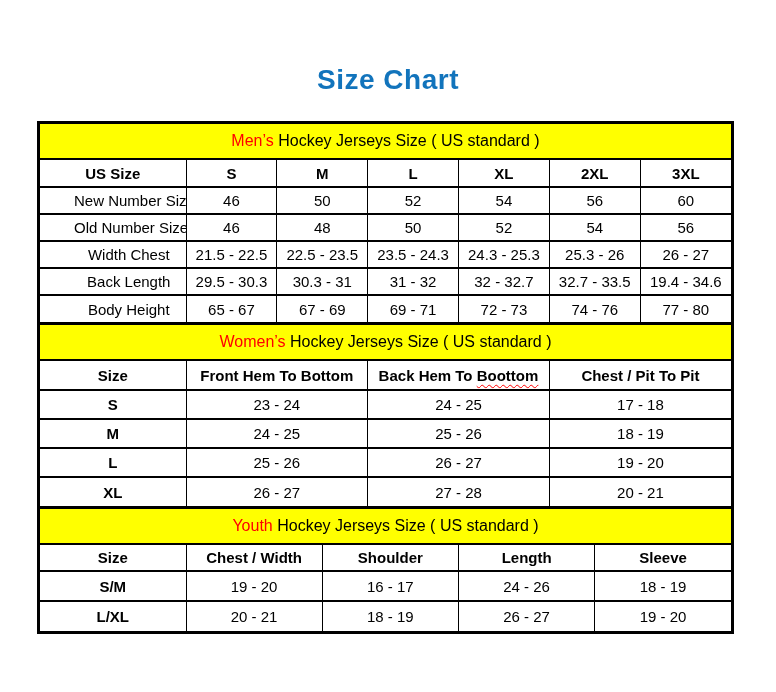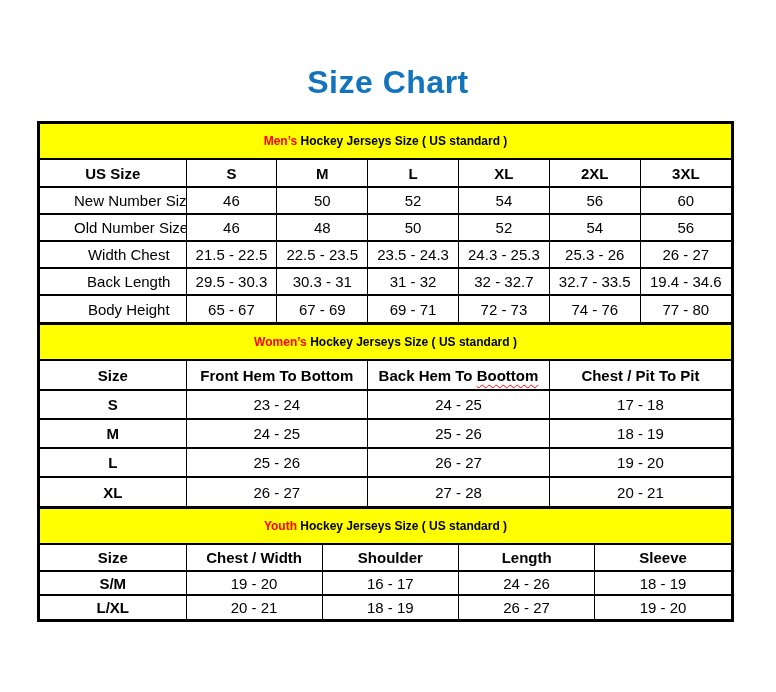--- a/index.html
+++ b/index.html
@@ -12,40 +12,40 @@
     color: #000;
     overflow: hidden;
   }
   .title {
     position: absolute;
     top: 64px;
     left: 0;
     width: 100%;
     margin: 0;
     text-align: center;
-    font-size: 32px;
+    font-size: 28px;
     font-weight: bold;
     letter-spacing: 0.5px;
     color: var(--title-blue, #1274BC);
   }
   .chart-frame {
     position: absolute;
     left: 37px;
     top: 121px;
     width: 691px;
     border: 3px solid var(--table-border, #000);
     background: #fff;
   }
   .band {
     background: var(--band-yellow, #FFFF00);
     height: 34px;
     line-height: 34px;
     text-align: center;
-    font-size: 12px;
-    font-weight: bold;
+    font-size: 16px;
+    font-weight: normal;
     border-bottom: 2px solid var(--table-border, #000);
     white-space: nowrap;
   }
   .band-mid { border-top: 3px solid var(--table-border, #000); }
   .accent { color: var(--accent-red, #FF0000); }
   .t {
     width: 100%;
     border-collapse: collapse;
     table-layout: fixed;
   }
@@ -62,21 +62,21 @@
   .t th:first-child, .t td:first-child { border-left: none; }
   .t thead th { border-top: none; font-weight: bold; }
   .t td { font-weight: normal; border-radius: 11px; }
   .c-label { width: 146px; }
   .t-men thead tr { height: 27px; border-radius: 11px; }
   .t-men tbody tr { height: 27px; }
   .t-men tbody th { font-weight: normal; padding-left: 34px; }
   .t-women tr { height: 29px; }
   .t-women tbody th { font-weight: bold; }
   .t-youth thead tr { height: 26px; }
-  .t-youth tbody tr { height: 24px; }
+  .t-youth tbody tr { height: 30px; }
   .t-youth tbody th { font-weight: bold; }
   .squiggle {
     text-decoration: underline;
     text-decoration-style: wavy;
     text-decoration-color: var(--accent-red, #FF0000);
     text-decoration-thickness: 1px;
     text-underline-offset: 3px;
     margin-top: 9px;
   }
 </style>

